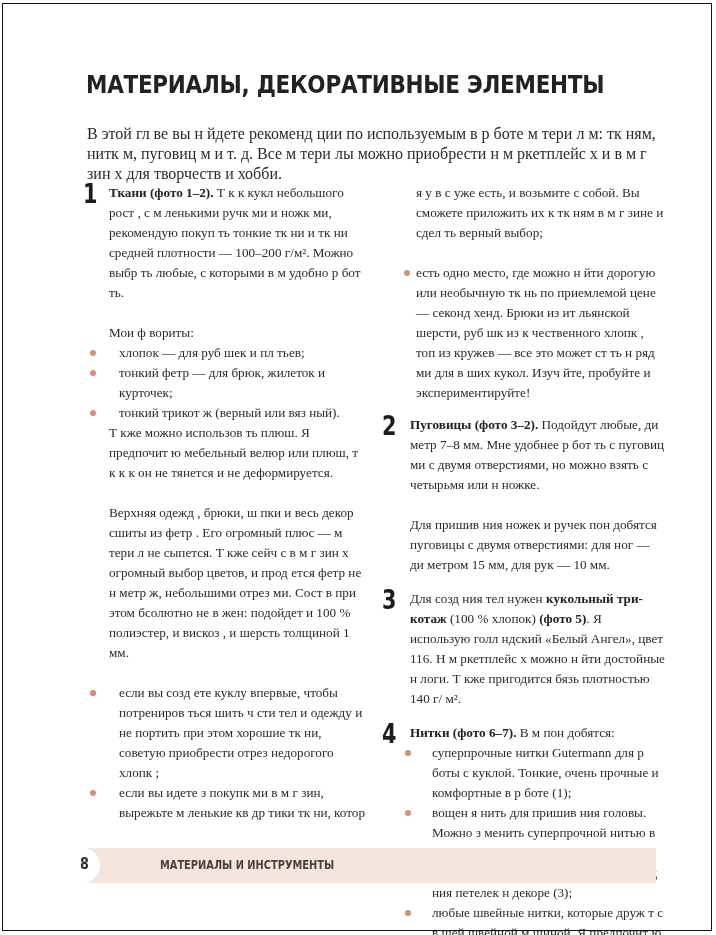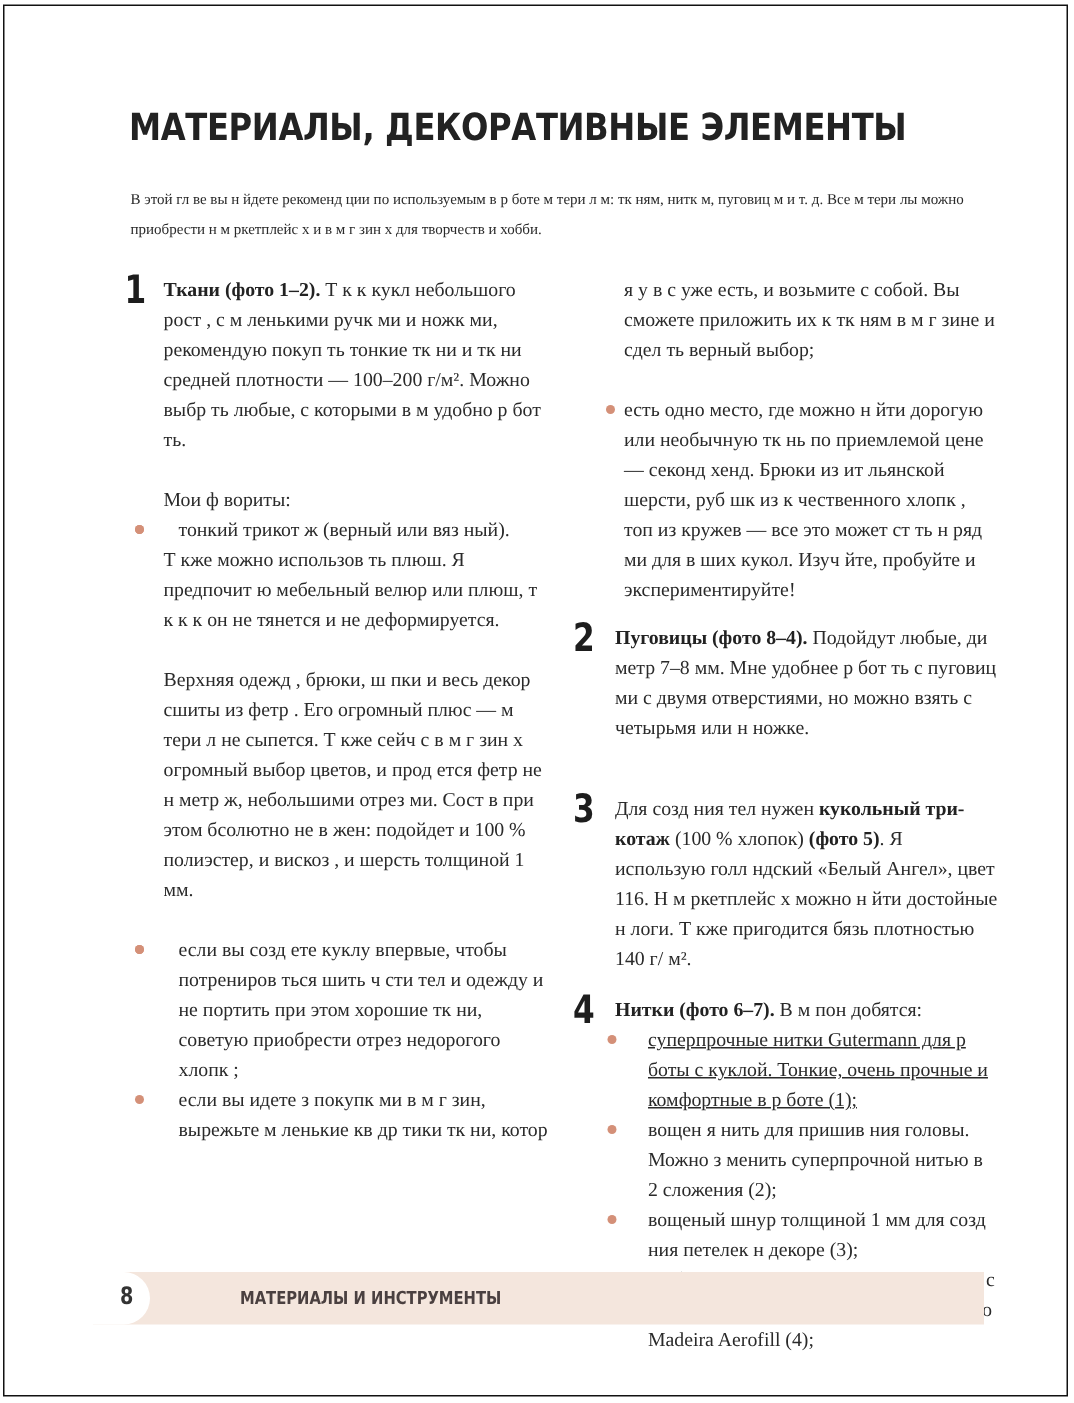--- a/index.html
+++ b/index.html
@@ -10,21 +10,21 @@
     }
     .title {
       position: absolute; left: 86px; top: 70px; margin: 0;
       font-family: "DejaVu Sans", sans-serif; font-weight: bold;
       font-size: 25px; letter-spacing: -0.3px; color: #222;
       transform: scaleX(0.86); transform-origin: left top; white-space: nowrap;
     }
     .serif { font-family: "Liberation Serif", "DejaVu Serif", serif; color: #2a2a2a; }
     .intro {
       position: absolute; left: 87px; top: 124px; width: 570px;
-      font-size: 10px; line-height: 20px; margin: 0;
+      font-size: 16px; line-height: 20px; margin: 0;
     }
     .col { position: absolute; top: 183px; font-size: 13.2px; line-height: 20px; }
     .col-left { left: 87px; width: 280px; }
     .col-right { left: 380px; width: 285px; }
     .section { position: relative; padding-left: 22px; }
     .num {
       position: absolute; left: -4px; top: -2px;
       font-family: "DejaVu Sans", sans-serif; font-weight: bold; font-size: 26px;
       color: #1d1d1d; transform: scaleX(0.8); transform-origin: left top; line-height: 26px;
     }
@@ -66,21 +66,22 @@
 
 <p class="intro serif">В этой гл ве вы н йдете рекоменд ции по используемым в р боте м тери л м: тк ням, нитк м, пуговиц м и т. д. Все м тери лы можно приобрести н м ркетплейс х и в м г зин х для творчеств и хобби.</p>
 
 <div class="col col-left serif">
   <div class="section">
     <span class="num">1</span>
     <p><b>Ткани (фото 1–2).</b><span> Т к к кукл неболь­шого рост , с м ленькими ручк ми и ножк ми, рекомендую покуп ть тонкие тк ни и тк ни средней плотности — 100–200 г/м².</span> <span>Можно выбр ть любые, с которыми в м удобно р бот ть.</span></p>
     <div class="gap"></div>
     <p>Мои ф вориты:</p>
     <ul style="margin-left:-22px;">
-      <li><span class="dot"></span></li>
+      <li><span class="dot"></span><span>хлопок — для руб шек и пл тьев;</span></li>
+      <li><span class="dot"></span><span>тонкий фетр — для брюк, жилеток и курточек;</span></li>
       <li><span class="dot"></span><span>тонкий трикот ж (верный или вяз ный).</span></li>
     </ul>
     <p>Т кже можно использов ть плюш. Я предпочит ю мебельный велюр или плюш, т к к к он не тянется и не деформируется.</p>
     <div class="gap"></div>
     <p>Верхняя одежд , брюки, ш пки и весь декор сшиты из фетр . Его огромный плюс — м тери л не сыпется. Т кже сейч с в м г зин х огромный выбор цветов, и прод ется фетр не н метр ж, небольшими отрез ми. Сост в при этом бсолютно не в жен: подойдет и 100 % полиэстер, и вискоз , и шерсть толщиной 1 мм.</p>
     <div class="gap"></div>
     <ul style="margin-left:-22px;">
       <li><span class="dot"></span></li>
       <li><span class="dot"></span><span>если вы созд ете куклу впервые, чтобы потрениров ться шить ч сти тел и одежду и не портить при этом хорошие тк ни, советую приобрести отрез недорогого хлопк ;</span></li>
       <li style="height:40px;overflow:hidden;"><span class="dot"></span><span>если вы идете з покупк ми в м г зин, вырежьте м ленькие кв др тики тк ни, котор я у в с уже есть, и возьмите с собой. Вы сможете приложить их к тк ням в м г зине и сдел ть верный выбор;</span></li>
@@ -91,34 +92,35 @@
 <div class="col col-right serif" style="top:183px;">
   <ul>
     <li style="padding-left:36px;height:80px;overflow:hidden;">
         <span style="display:block;margin-top:-40px;">если вы идете з покупк ми в м г зин, вырежьте м ленькие кв др тики тк ни, котор я у в с уже есть, и возьмите с собой. Вы сможете приложить их к тк ням в м г зине и сдел ть верный выбор;</span>
       </li>
     <li style="padding-left:36px;"><span class="dot" style="left:24px;"></span><span>есть одно место, где можно н йти дорогую или необычную тк нь по приемлемой цене — секонд хенд. Брюки из ит льянской шерсти, руб шк из к чественного хлопк , топ из кружев — все это может ст ть н ряд ми для в ших кукол. Изуч йте, пробуйте и экспериментируйте!</span></li>
   </ul>
 
   <div class="section" style="margin-top:12px;padding-left:30px;">
     <span class="num">2</span>
-    <p><b>Пуговицы (фото 8–4).</b><span> Подойдут любые, ди метр 7–8 мм. Мне удобнее р бот ть с пуговиц ми с двумя отверстиями, но можно взять с четырьмя или н ножке.</span></p>
+    <p><b>Пуговицы (фото 3–2).</b><span> Подойдут любые, ди метр 7–8 мм. Мне удобнее р бот ть с пуговиц ми с двумя отверстиями, но можно взять с четырьмя или н ножке.</span></p>
     <div class="gap"></div>
+    <p>Для пришив ния ножек и ручек пон добятся пуговицы с двумя отверстиями: для ног — ди метром 15 мм, для рук — 10 мм.</p>
   </div>
 
   <div class="section" style="margin-top:14px;padding-left:30px;">
     <span class="num">3</span>
     <p><span>Для созд ния тел нужен </span><b>кукольный три­котаж</b><span> (100 % хлопок) </span><b>(фото 5)</b><span>. Я использую голл ндский «Белый Ангел», цвет 116. Н м ркетплейс х можно н йти достойные н логи. Т кже пригодится бязь плотностью 140 г/ м².</span></p>
   </div>
 
   <div class="section" style="margin-top:14px;padding-left:30px;">
     <span class="num">4</span>
     <p><b>Нитки (фото 6–7).</b><span> В м пон добятся:</span></p>
     <ul style="margin-left:-8px;">
-      <li style="padding-left:30px;text-decoration:underline;"><span class="dot"></span><span>суперпрочные нитки Gutermann для р боты с куклой. Тонкие, очень прочные и комфортные в р боте (1);</span></li>
+      <li style="padding-left:30px;"><span class="dot"></span><span>суперпрочные нитки Gutermann для р боты с куклой. Тонкие, очень прочные и комфортные в р боте (1);</span></li>
       <li style="padding-left:30px;"><span class="dot"></span><span>вощен я нить для пришив ния головы. Можно з менить суперпрочной нитью в 2 сложения (2);</span></li>
       <li style="padding-left:30px;"><span class="dot"></span><span>вощеный шнур толщиной 1 мм для созд ния петелек н декоре (3);</span></li>
       <li style="padding-left:30px;"><span class="dot"></span><span>любые швейные нитки, которые друж т с в шей швейной м шиной. Я предпочит ю Madeira Aerofill (4);</span></li>
     </ul>
   </div>
 </div>
 
 <div class="footer">
   <div class="footer-notch"></div>
   <span class="footer-num">8</span>

